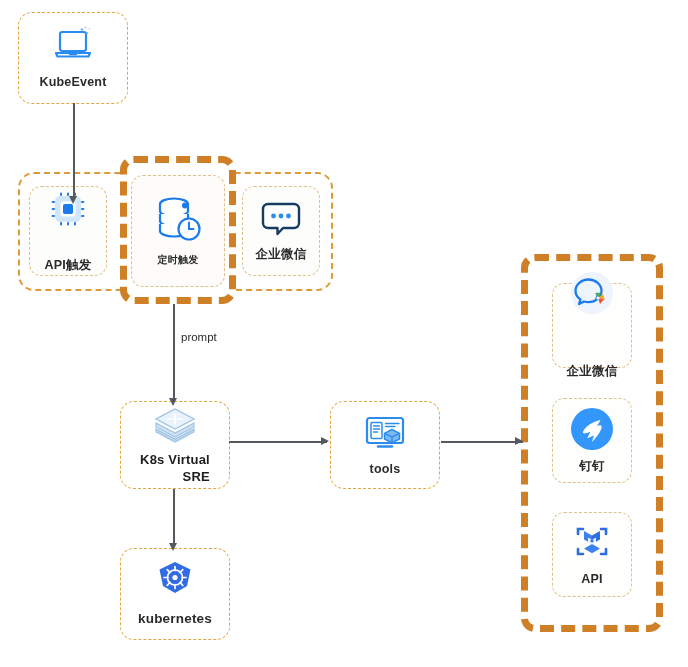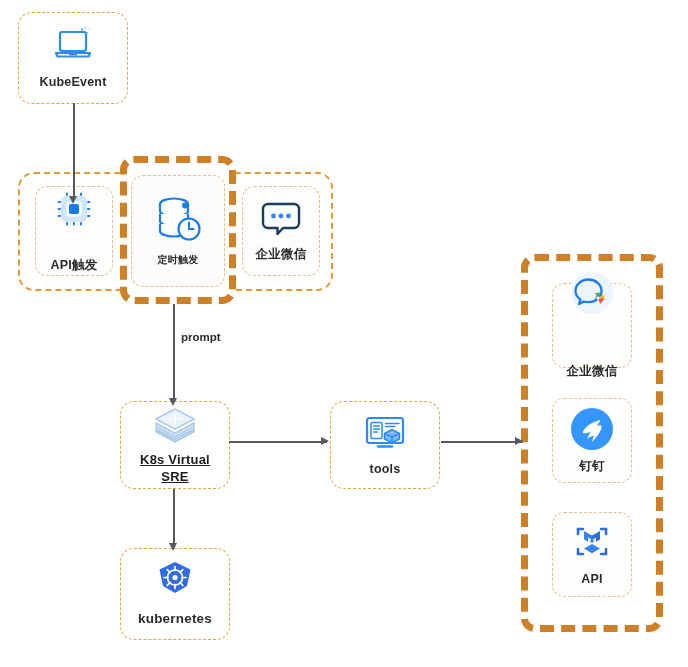--- a/index.html
+++ b/index.html
@@ -27,21 +27,21 @@
     flex-direction: column;
     align-items: center;
     justify-content: center;
     border-radius: 14px;
     background: transparent;
   }
   .node-label {
     font-size: 12.5px;
     font-weight: bold;
     color: #2b2b2b;
-    text-align: center;
+    text-align: right;
     line-height: 1.25;
     letter-spacing: 0.2px;
     white-space: pre-line;
   }
   .node-label.cn {
     font-size: 12.5px;
     font-weight: bold;
   }
   .icon-wrap {
     display: flex;
@@ -98,31 +98,30 @@
     position: absolute;
     width: 0; height: 0;
     border-top: 4.5px solid transparent;
     border-bottom: 4.5px solid transparent;
     border-left: 8px solid #555a60;
     z-index: 2;
   }
   .edge-label {
     position: absolute;
     font-size: 11.5px;
-    font-weight: bold;
+    font-weight: normal;
     color: #2b2b2b;
     z-index: 4;
     background: #ffffff;
     padding: 0 2px;
   }
   .k8s-label {
     font-size: 13px;
     font-weight: bold;
     color: #1d1d1f;
-    text-decoration: underline;
   }
 </style>
 </head>
 <body>
 
 <div id="canvas">
 
   <div class="conn conn-v" style="left:73px; top:103px; height:96px;"></div>
   <div class="arrow-down" style="left:69px; top:196px;"></div>
 
@@ -149,21 +148,21 @@
         <circle cx="38" cy="7" r="1.1" fill="#6fb6f5"></circle>
         <circle cx="36.5" cy="1.5" r="0.9" fill="#9ccdf8"></circle>
         <circle cx="40.5" cy="3" r="0.8" fill="#9ccdf8"></circle>
       </svg>
     </div>
     <div class="node-label">KubeEvent</div>
   </div>
 
   <div class="grp b-outer-dash" style="left:18px; top:172px; width:315px; height:119px;"></div>
 
-  <div class="node b-inner-dash" style="left:35px; top:186px; width:78px; height:90px; background:#fdfdfc;gap:20px;">
+  <div class="node b-inner-dash" style="left:29px; top:186px; width:78px; height:90px; background:#fdfdfc;gap:20px;">
     <div class="icon-wrap">
       <svg width="40" height="40" viewBox="0 0 40 40">
         <rect x="7" y="7" width="26" height="26" rx="5" fill="#cfe6fb"></rect>
         <rect x="12.5" y="12.5" width="15" height="15" rx="2.5" fill="#ffffff"></rect>
         <rect x="15" y="15" width="10" height="10" rx="1.8" fill="#1a7bed"></rect>
         <g fill="#1a7bed">
           <rect x="12" y="3.6" width="2" height="3.4" rx="1"></rect>
           <rect x="19" y="3.6" width="2" height="3.4" rx="1"></rect>
           <rect x="26" y="3.6" width="2" height="3.4" rx="1"></rect>
           <rect x="12" y="33" width="2" height="3.4" rx="1"></rect>

